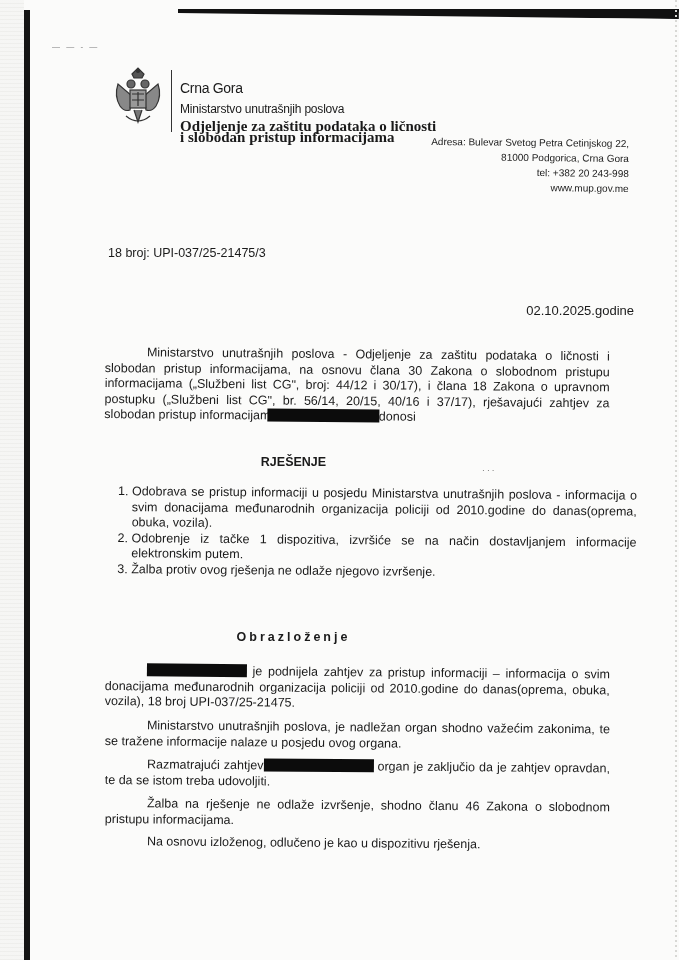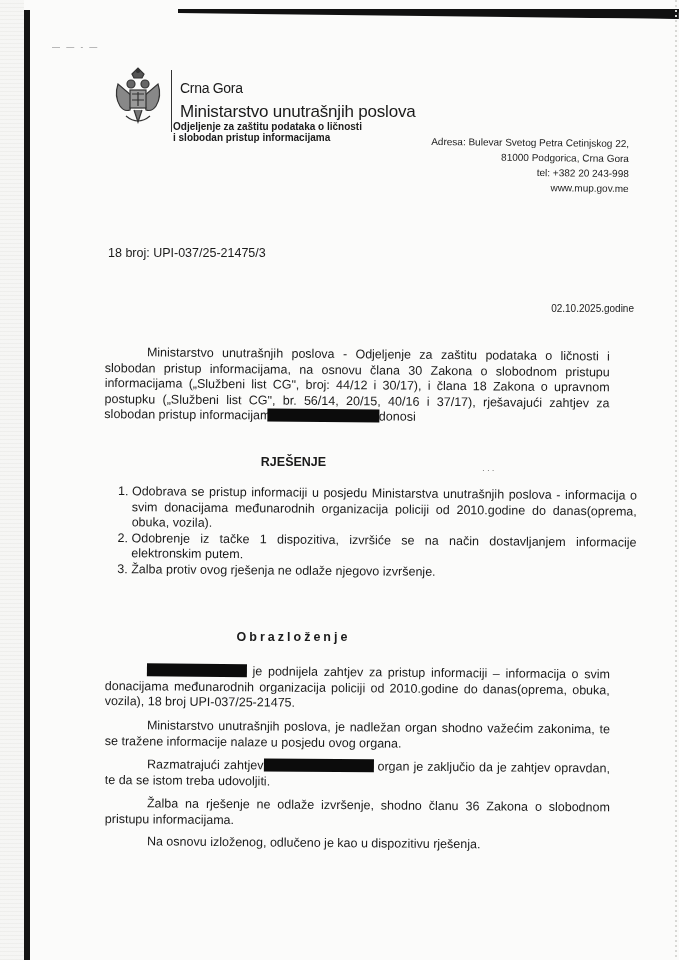--- a/index.html
+++ b/index.html
@@ -29,31 +29,31 @@
   .stray-marks {
     position:absolute; left:52px; top:42px; font-size:8px; color:#777; letter-spacing:2px;
   }
   .crest {
     position:absolute; left:112px; top:66px; width:52px; height:62px;
   }
   .vbar {
     position:absolute; left:171px; top:70px; width:1px; height:62px; background:#333;
   }
   .org-country { position:absolute; left:180px; top:80px; font-size:14px; letter-spacing:-0.3px;text-align:center; }
-  .org-ministry { position:absolute; left:180px; top:102px; font-size:17px; letter-spacing:-0.2px; }
+  .org-ministry { position:absolute; left:180px; top:102px; font-size:12px; letter-spacing:-0.2px; }
   .org-dept {
-    position:absolute; left:173px; top:121px; font-family:Liberation Sans, sans-serif;
-    font-weight:bold; font-size:10px; line-height:11px;
+    position:absolute; left:180px; top:121px; font-family:Liberation Serif, serif;
+    font-weight:bold; font-size:15px; line-height:11px;
   }
   .address {
     position:absolute; right:50px; top:135px; text-align:right;
     font-size:10px; line-height:15px; transform:rotate(0.6deg);
   }
   .ref { position:absolute; left:108px; top:246px; font-size:12.5px;text-align:right; }
-  .date { position:absolute; right:45px; top:303px; font-size:10px;text-align:right; }
+  .date { position:absolute; right:45px; top:303px; font-size:13px;text-align:right; }
   .para {
     position:absolute; left:105px; width:505px; font-size:12.5px; line-height:15.5px;
     text-align:justify; transform:rotate(0.5deg); transform-origin:left top;
   }
   .indent { display:inline-block; width:42px; }
   .redact { display:inline-block; background:#0c0c0c; height:13px; vertical-align:-2px; }
   .section-title {
     position:absolute; left:0; width:587px; text-align:center; font-weight:bold; font-size:12.5px;
   }
   .spaced { letter-spacing:3px; }
@@ -131,18 +131,18 @@
 <div class="para" style="top:718px;">
   <span class="indent"></span><span>Ministarstvo unutrašnjih poslova, je nadležan organ shodno važećim zakonima, te se tražene informacije nalaze u posjedu ovog organa.</span>
 </div>
 
 <div class="para" style="top:757px;">
   <span class="indent"></span><span>Razmatrajući zahtjev</span><span class="redact" style="width:110px;"></span>
   <span>organ je zaključio da je zahtjev opravdan, te da se istom treba udovoljiti.</span>
 </div>
 
 <div class="para" style="top:796px;">
-  <span class="indent"></span><span>Žalba na rješenje ne odlaže izvršenje, shodno članu 36 Zakona o slobodnom pristupu informacijama.</span>
+  <span class="indent"></span><span>Žalba na rješenje ne odlaže izvršenje, shodno članu 46 Zakona o slobodnom pristupu informacijama.</span>
 </div>
 
 <div class="para" style="top:834px;">
   <span class="indent"></span><span>Na osnovu izloženog, odlučeno je kao u dispozitivu rješenja.</span>
 </div>
 
 </body></html>

